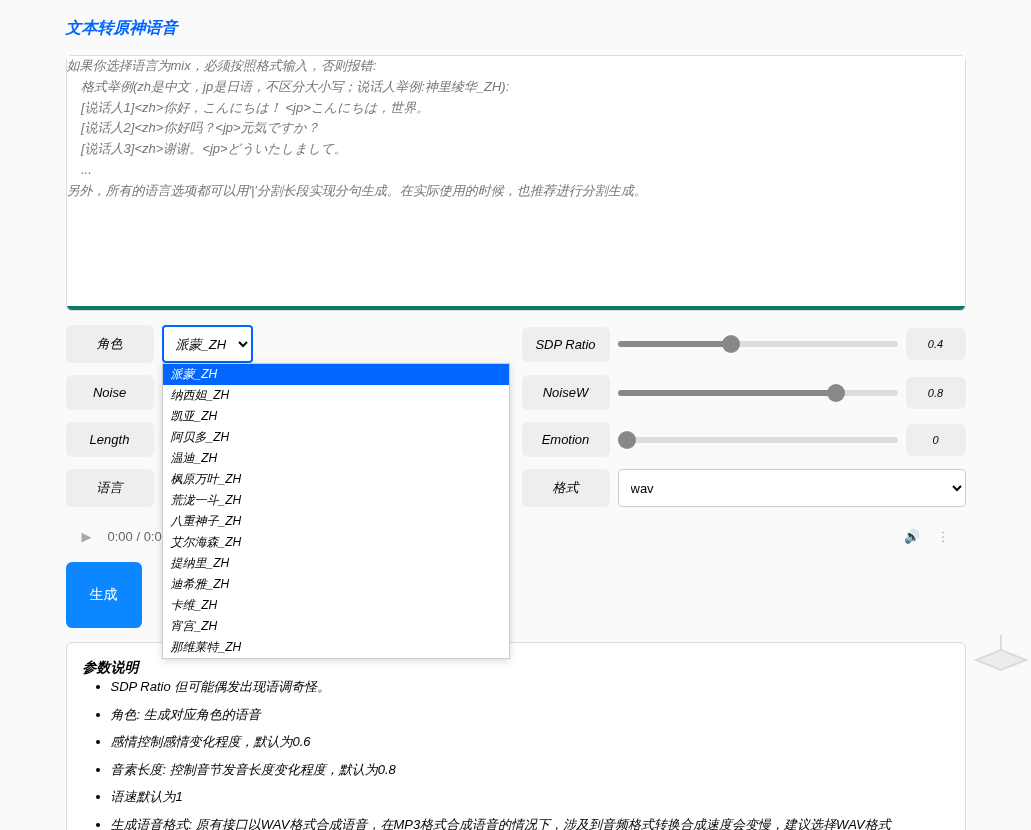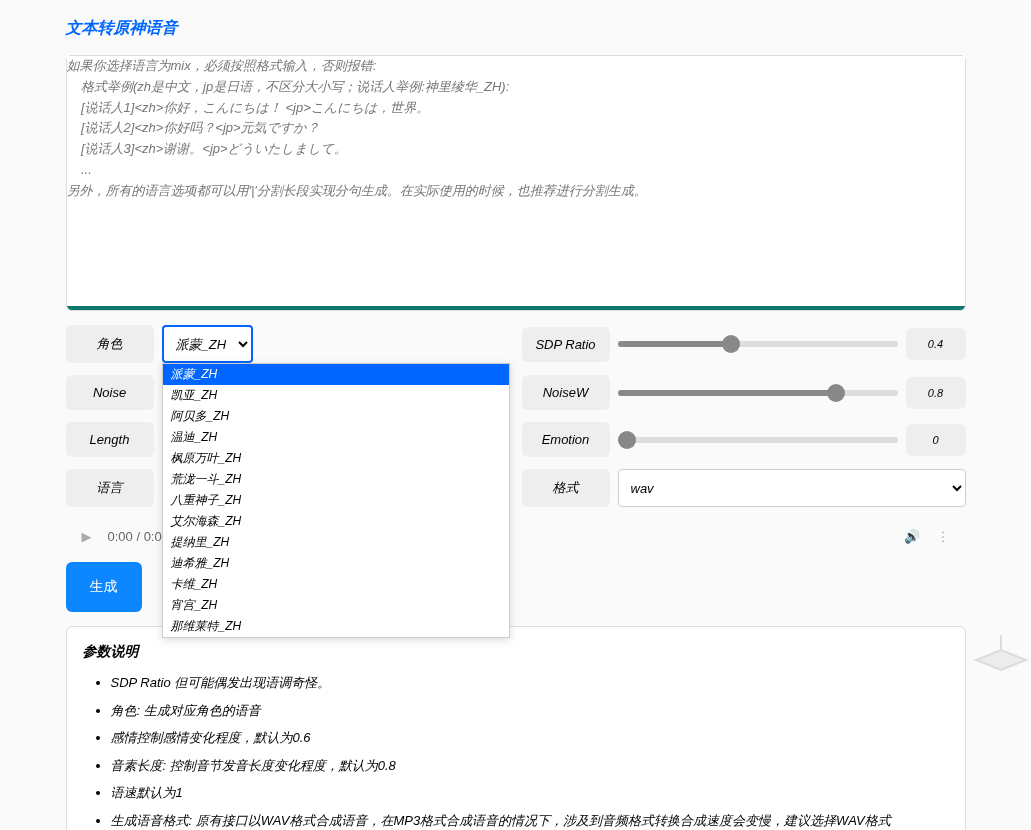--- a/index.html
+++ b/index.html
@@ -11,26 +11,26 @@
 .textarea { width: 100%; min-height: 250px; border: none; resize: none; font-family: inherit; font-size: 13px; font-style: italic; color: #888; outline: none; line-height: 1.6; }
 .controls { display: grid; grid-template-columns: 1fr 1fr; gap: 12px; margin-top: 14px; }
 .control-row { display: flex; align-items: center; gap: 8px; justify-content: space-between; }
 .label-box { background: #eee; border-radius: 6px; padding: 10px 0; width: 88px; text-align: center; font-size: 13px; font-style: italic; flex-shrink: 0; }
 .select-box { flex: 1; height: 38px; border: 2px solid #0066ff; border-radius: 4px; background: #fff; font-style: italic; font-size: 13px; padding: 0 8px; position: relative; }
 .slider-wrap { flex: 1; display: flex; align-items: center; }
 .slider { flex: 1; -webkit-appearance: none; height: 6px; background: #ddd; border-radius: 3px; outline: none; }
 .slider::-webkit-slider-thumb { -webkit-appearance: none; width: 18px; height: 18px; background: #888; border-radius: 50%; cursor: pointer; }
 .slider::-moz-range-thumb { width: 18px; height: 18px; background: #888; border-radius: 50%; cursor: pointer; border: none; }
 .value-box { background: #eee; border-radius: 6px; padding: 10px 0; width: 60px; text-align: center; font-size: 11px; font-style: italic; flex-shrink: 0; }
-.format-select { flex: 1; height: 38px; border: 1px solid #ccc; border-radius: 4px; background: #fff; font-style: italic; font-size: 13px; padding: 0 8px; }
+.format-select { flex: 1; height: 38px; border: 1px solid #ccc; border-radius: 4px; background: #fff; font-size: 13px; padding: 0 8px; }
 .audio-bar { display: flex; align-items: center; padding: 10px 16px; margin-top: 12px; gap: 16px; font-size: 13px; color: #666; }
 .play-icon { color: #aaa; cursor: default; }
-.gen-btn { background: #0d87ff; color: #fff; border: none; border-radius: 6px; padding: 16px 24px; font-size: 14px; margin-top: 8px; cursor: pointer; }
+.gen-btn { background: #0d87ff; color: #fff; border: none; border-radius: 6px; padding: 24px 24px; font-size: 14px; margin-top: 8px; cursor: pointer; }
 .doc-box { background: #fff; border: 1px solid #ddd; border-radius: 6px; padding: 16px; margin-top: 14px; }
-.doc-title { font-weight: bold; font-size: 14px; font-style: italic; margin-bottom: 12px; }
+.doc-title { font-weight: bold; font-size: 14px; font-style: italic; margin-bottom: 0; }
 .doc-list { list-style: disc; padding-left: 28px; }
 .doc-list li { font-size: 13px; font-style: italic; margin-bottom: 8px; line-height: 1.5; }
 .dropdown-panel { position: absolute; left: 0; top: 38px; width: 100%; background: #fff; border: 1px solid #ccc; box-shadow: 0 2px 8px rgba(0,0,0,0.15); max-height: 310px; overflow-y: auto; z-index: 100; }
 .dropdown-item { padding: 2px 8px; font-size: 12px; font-style: italic; cursor: pointer; }
 .dropdown-item.selected { background: #0066ff; color: #fff; }
 .spacer { flex: 1; }
 .audio-right { display: flex; gap: 16px; color: #aaa; }
 .sel-wrap { position: relative; flex: 1; text-decoration: underline; }
 ::-webkit-scrollbar { width: 8px; }
 ::-webkit-scrollbar-thumb { background: #bbb; border-radius: 4px; }
@@ -58,20 +58,21 @@
   <div class="controls">
 
     <div class="control-row">
       <div class="label-box">角色</div>
       <div class="sel-wrap">
         <select class="select-box">
           <option>派蒙_ZH</option>
         </select>
         <div class="dropdown-panel" id="dropdown">
             <div class="dropdown-item selected">派蒙_ZH</div>
+            <div class="dropdown-item">纳西妲_ZH</div>
             <div class="dropdown-item">凯亚_ZH</div>
             <div class="dropdown-item">阿贝多_ZH</div>
             <div class="dropdown-item">温迪_ZH</div>
             <div class="dropdown-item">枫原万叶_ZH</div>
             <div class="dropdown-item">荒泷一斗_ZH</div>
             <div class="dropdown-item">八重神子_ZH</div>
             <div class="dropdown-item">艾尔海森_ZH</div>
             <div class="dropdown-item">提纳里_ZH</div>
             <div class="dropdown-item">迪希雅_ZH</div>
             <div class="dropdown-item">卡维_ZH</div>

